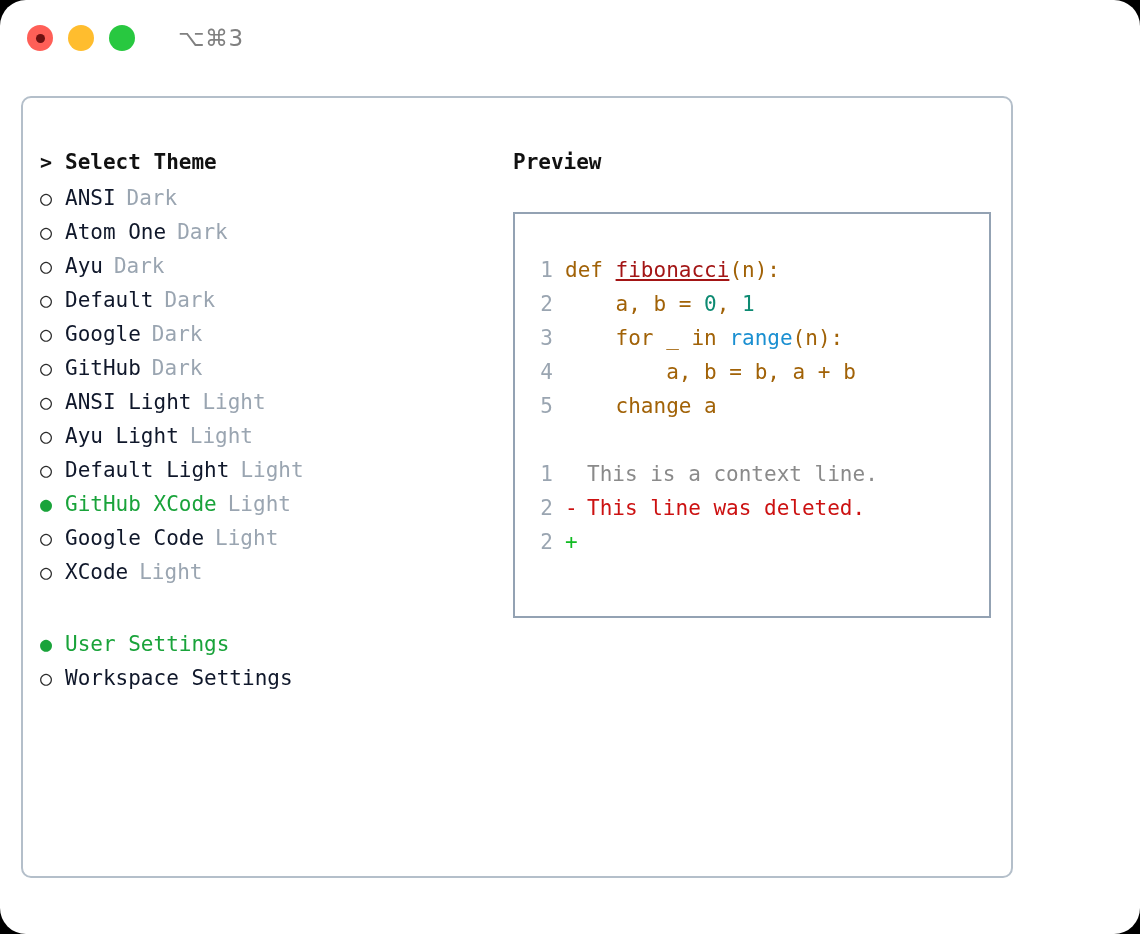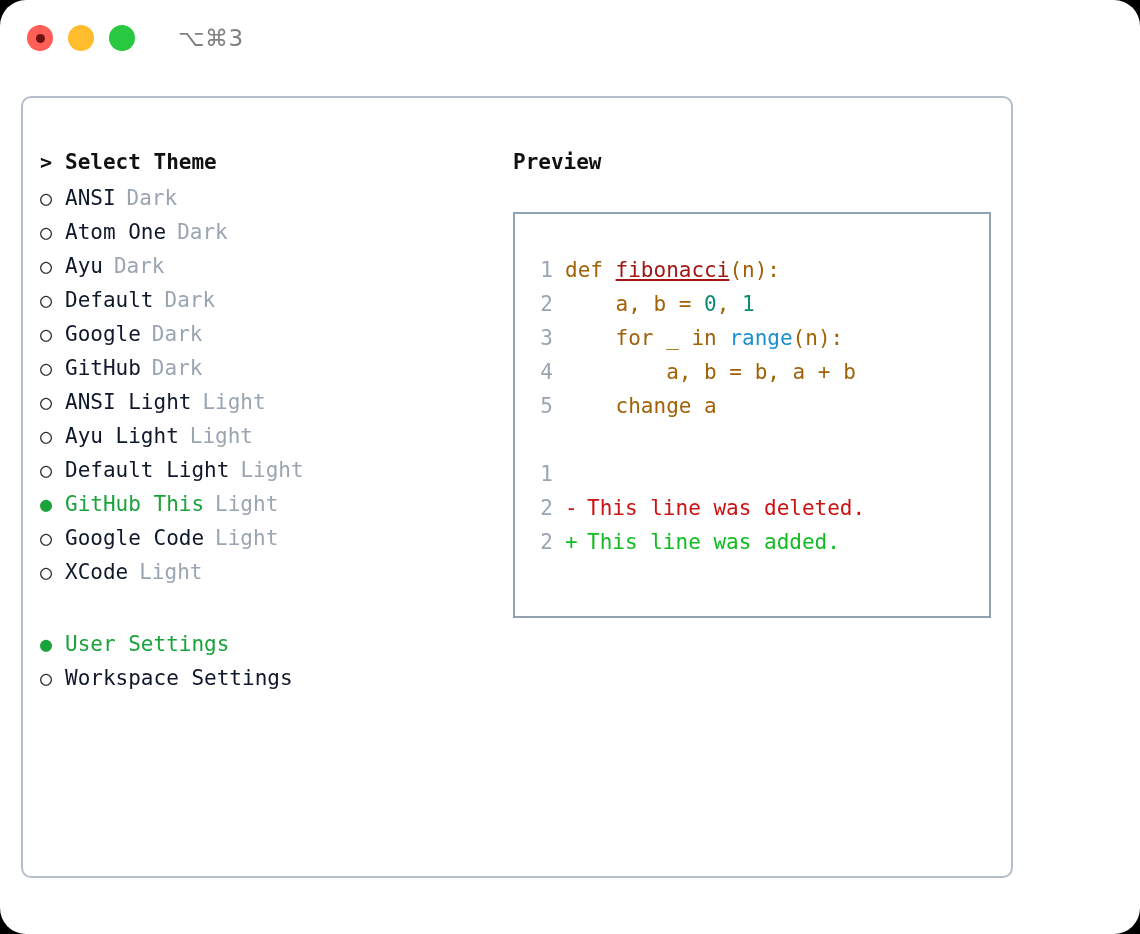--- a/index.html
+++ b/index.html
@@ -261,21 +261,21 @@
         </div>
 
         <div class="row">
           <span class="marker">○</span>
           <span class="label">Default Light</span>
           <span class="variant">Light</span>
         </div>
 
         <div class="row">
           <span class="marker sel">●</span>
-          <span class="label sel">GitHub This</span>
+          <span class="label sel">GitHub XCode</span>
           <span class="variant">Light</span>
         </div>
 
         <div class="row">
           <span class="marker">○</span>
           <span class="label">Google Code</span>
           <span class="variant">Light</span>
         </div>
 
         <div class="row">
@@ -336,32 +336,32 @@
           <div class="code-line">
             <span class="lineno">5</span>
             <span class="code-text">    change a</span>
           </div>
 
           <div class="gap-line"></div>
 
           <div class="code-line">
             <span class="lineno">1</span>
             <span class="diff-sign diff-ctx"> </span>
+            <span class="diff-ctx">This is a context line.</span>
           </div>
 
           <div class="code-line">
             <span class="lineno">2</span>
             <span class="diff-sign diff-del">-</span>
             <span class="diff-del">This line was deleted.</span>
           </div>
 
           <div class="code-line">
             <span class="lineno">2</span>
             <span class="diff-sign diff-add">+</span>
-            <span class="diff-add">This line was added.</span>
           </div>
 
         </div>
       </div>
 
     </div>
   </div>
 </div>
 
 </body></html>

